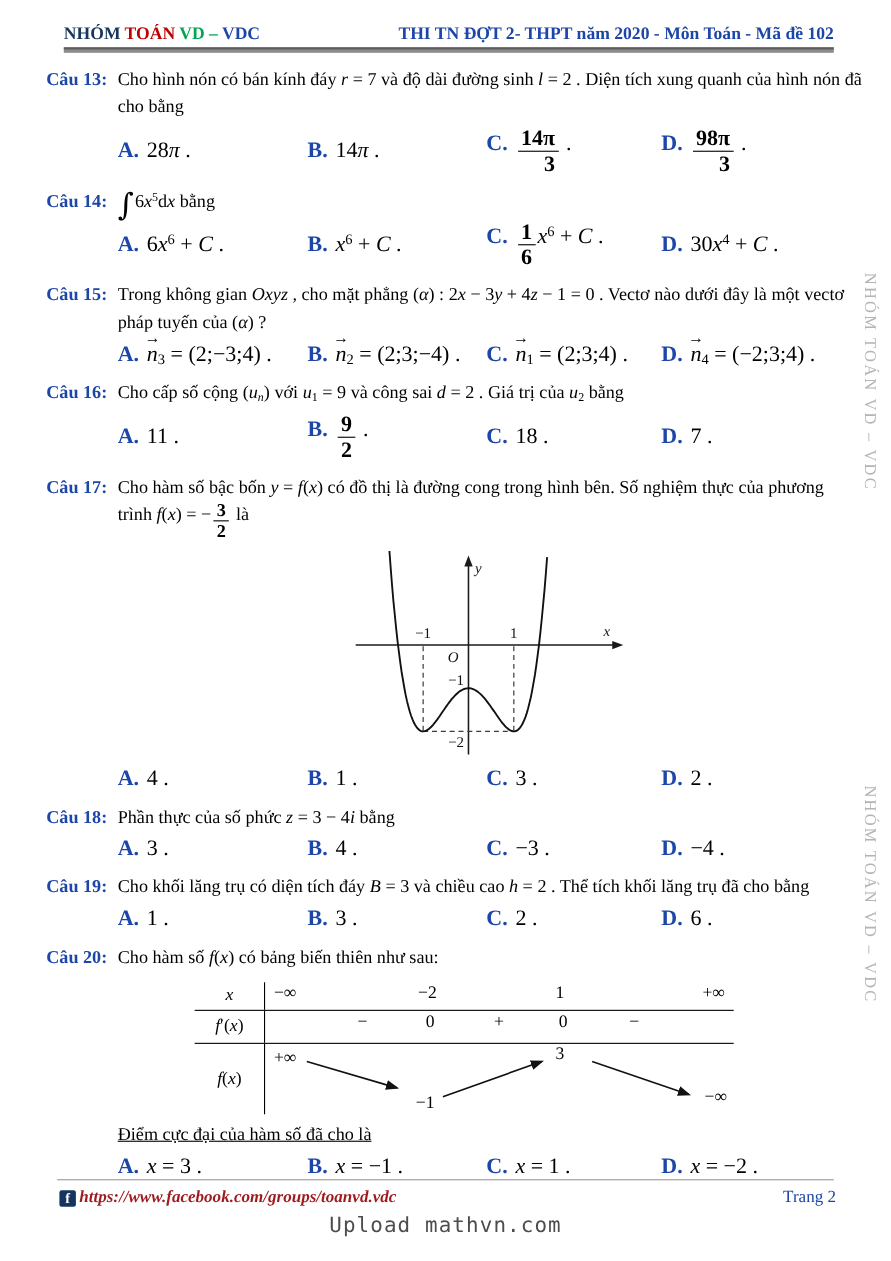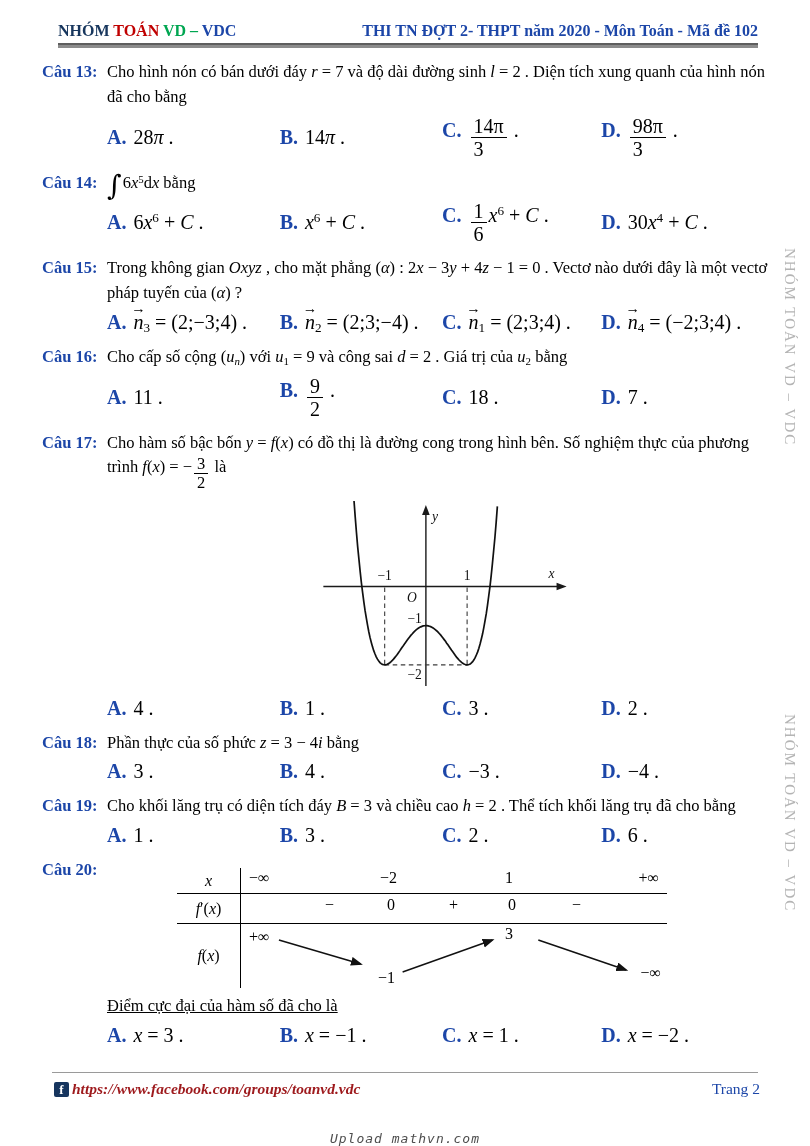--- a/index.html
+++ b/index.html
@@ -21,21 +21,21 @@
   .q-body{flex:1;min-width:0;}
   .q-text{font-size:16.5px;line-height:1.5;}
   .q-post{font-size:16.5px;line-height:1.5;margin-top:6px;text-decoration:underline;}
   .options{display:grid;grid-template-columns:25.5% 24% 23.5% 27%;margin-top:5px;
            font-size:20px;align-items:center;}
   .opt-k{color:#1C46A8;font-weight:bold;margin-right:7px;}
   
   .it{font-style:italic;}
   .sup{font-size:0.66em;vertical-align:0.5em;line-height:0;}
   .sub{font-size:0.66em;vertical-align:-0.25em;line-height:0;}
-  .frac{display:inline-block;text-align:left;vertical-align:-0.95em;line-height:1.1;margin:0 2px;}
+  .frac{display:inline-block;text-align:right;vertical-align:-0.95em;line-height:1.1;margin:0 2px;font-weight:bold;}
   .fnum,.fden{display:block;padding:0 3px;}
   .fden{border-top:1px solid #000;}
   .intg{font-size:1.7em;line-height:0;vertical-align:-0.28em;font-family:"DejaVu Serif",serif;margin-right:1px;}
   .vec{position:relative;display:inline-block;}
   .vec::after{content:"\2192";position:absolute;left:50%;transform:translateX(-50%);
               top:-0.72em;font-size:0.72em;font-style:normal;}
   
   .fig-wrap{width:262px;margin:8px auto 0;}
   .fig-wrap svg{display:block;}
   .axis{stroke:#1a1a1a;stroke-width:1.4;fill:none;}
@@ -69,42 +69,42 @@
   
   .footer-rule{position:absolute;left:52px;right:52px;top:1072px;border-top:1.5px solid #9a9a9a;}
   .footer{position:absolute;left:54px;right:50px;top:1080px;display:flex;
           justify-content:space-between;align-items:center;font-size:15.5px;}
   .fb-wrap{display:flex;align-items:center;}
   .fb-icon{display:inline-block;width:15px;height:15px;background:#16355e;color:#fff;
            text-align:center;line-height:16px;font-size:13px;font-weight:bold;
            border-radius:2px;margin-right:3px;}
   .fb-link{color:#9E1A1D;font-weight:bold;font-style:italic;text-decoration:none;}
   .page-num{color:#1C46A8;}
-  .upload{position:absolute;left:0;right:0;top:1131px;text-align:center;
-          font-family:"DejaVu Sans Mono",monospace;font-size:13px;color:#4d4d4d;letter-spacing:1px;font-style:italic;}
+  .upload{position:absolute;left:0;right:0;top:1103px;text-align:center;
+          font-family:"DejaVu Sans Mono",monospace;font-size:19px;color:#4d4d4d;letter-spacing:1px;}
 </style>
 </head>
 <body>
 
 <div class="page">
 
   <div class="hdr">
     <div>
       <span class="navy">NHÓM </span><span class="red">TOÁN </span><span class="green">VD </span><span class="green">– </span><span class="blue">VDC</span>
     </div>
     <div class="hdr-title">THI TN ĐỢT 2- THPT năm 2020 - Môn Toán - Mã đề 102</div>
   </div>
   <div class="hdr-rule"></div>
 
   <div class="content">
 
     <section class="question">
       <div class="q-label">Câu 13:</div>
       <div class="q-body">
-        <div class="q-text"><span>Cho hình nón có bán dưới đáy </span><span class="it">r</span><span> = 7 và độ dài đường sinh </span><span class="it">l</span><span> = 2 . Diện tích xung quanh của hình nón đã cho bằng</span></div>
+        <div class="q-text"><span>Cho hình nón có bán kính đáy </span><span class="it">r</span><span> = 7 và độ dài đường sinh </span><span class="it">l</span><span> = 2 . Diện tích xung quanh của hình nón đã cho bằng</span></div>
         <div class="options">
           <div><span class="opt-k">A.</span><span><span>28</span><span class="it">π</span><span> .</span></span></div>
           <div><span class="opt-k">B.</span><span><span>14</span><span class="it">π</span><span> .</span></span></div>
           <div><span class="opt-k">C.</span><span><span class="frac"><span class="fnum">14π</span><span class="fden">3</span></span><span> .</span></span></div>
           <div><span class="opt-k">D.</span><span><span class="frac"><span class="fnum">98π</span><span class="fden">3</span></span><span> .</span></span></div>
         </div>
       </div>
     </section>
 
     <section class="question">
@@ -200,20 +200,21 @@
           <div><span class="opt-k">B.</span><span><span>3 .</span></span></div>
           <div><span class="opt-k">C.</span><span><span>2 .</span></span></div>
           <div><span class="opt-k">D.</span><span><span>6 .</span></span></div>
         </div>
       </div>
     </section>
 
     <section class="question">
       <div class="q-label">Câu 20:</div>
       <div class="q-body">
+        <div class="q-text"><span>Cho hàm số </span><span class="it">f</span><span>(</span><span class="it">x</span><span>) có bảng biến thiên như sau:</span></div>
 
         <div class="vt">
           <div class="vt-row vt-r1">
             <div class="vt-h">
                 <span class="it">x</span>
               </div>
             <div class="vt-c">
               <span class="vtx0">−∞</span>
               <span class="vtx1">−2</span>
               <span class="vtx2">1</span>

